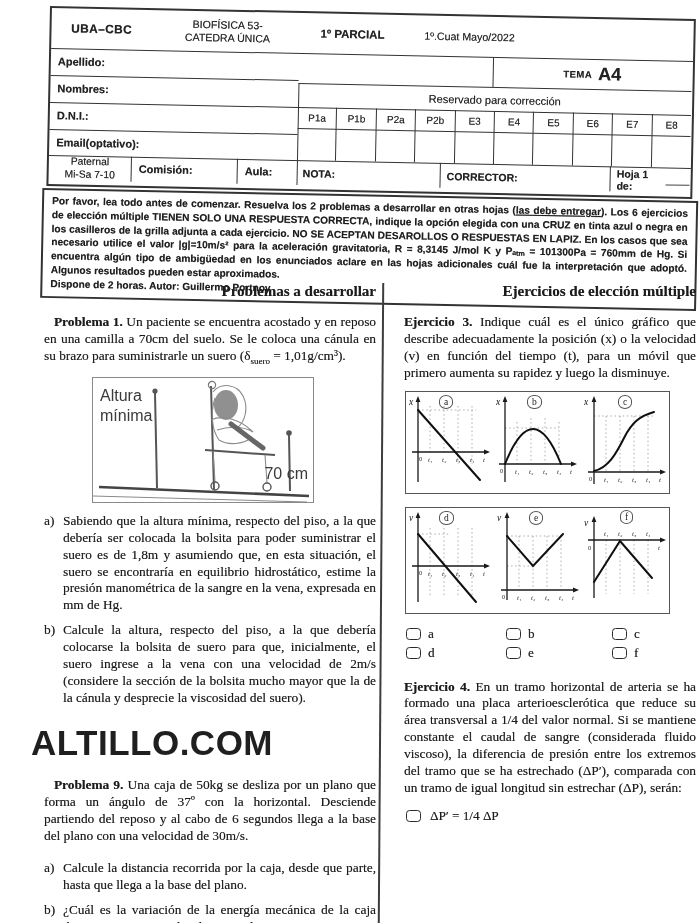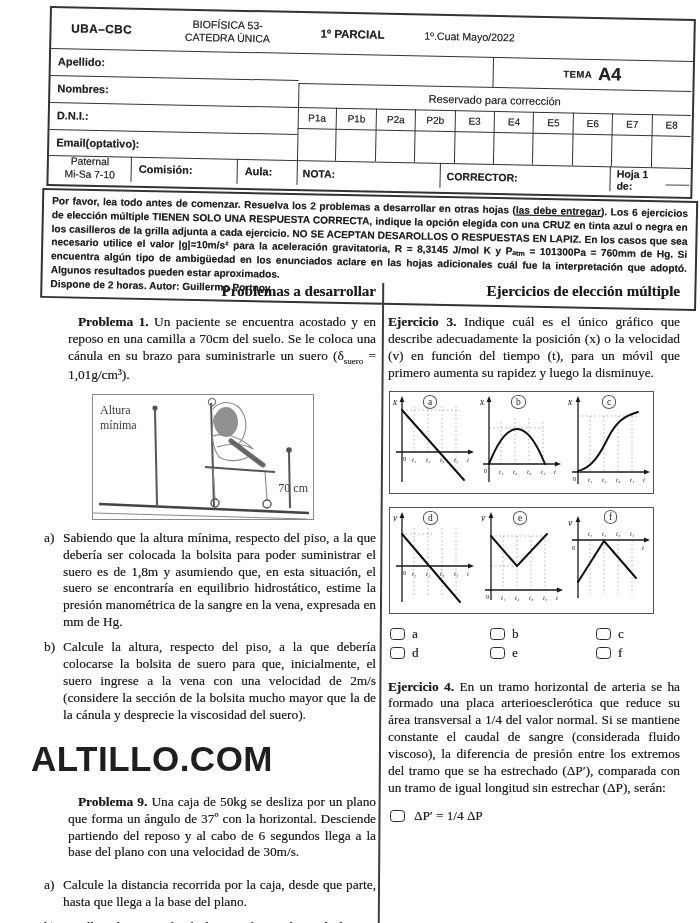--- a/index.html
+++ b/index.html
@@ -42,33 +42,33 @@
   .instr{position:absolute;left:-4px;top:182px;width:636px;border:2px solid #333;background:#fff;
          padding:4px 8px 5px 8px;font-size:10.15px;font-weight:bold;line-height:1.36;text-align:justify;
          color:#1e1e1e;}
   .u{text-decoration:underline;}
 
   
   .divider{position:absolute;left:380px;top:283px;width:1.6px;height:640px;background:#3d3d3d;
            transform:rotate(.4deg);}
   .col{position:absolute;top:282px;font-size:13.3px;line-height:1.27;text-align:justify;color:#1b1b1b;}
   .col-left{left:44px;width:332px;}
-  .col-right{left:388px;width:292px;}
+  .col-right{left:404px;width:292px;}
   .sec-title{font-weight:bold;font-size:15px;margin:0 0 13px 2px;text-align:right;}
   .para{margin:0 0 8px 0;}
-  .indent{text-indent:10px;margin-left:24px;}
+  .indent{text-indent:10px;}
   .blabel{font-weight:bold;}
   .item{position:relative;padding-left:19px;margin-top:8px;}
   .item .marker{position:absolute;left:0;top:0;}
   sub.sb{font-size:9px;}
 
   
   .figure-box{position:relative;margin:10px 0 10px 48px;width:220px;height:124px;
               border:1px solid #8a8a8a;background:#fff;overflow:hidden;}
-  .fig-label{position:absolute;font-family:Liberation Serif, serif;color:#3a3a3a;font-size:12px;
+  .fig-label{position:absolute;font-family:Liberation Sans, sans-serif;color:#3a3a3a;font-size:16px;
              line-height:1.25;text-shadow:none;}
   .lab-altura{left:7px;top:8px;width:58px;}
   .lab-70{right:5px;top:86px;}
 
   
   .watermark{font-family:"Liberation Sans",sans-serif;font-weight:bold;font-size:35px;color:#1f1f1f;
              letter-spacing:.5px;margin:14px 0 12px -13px;text-align:left;text-shadow:none;}
 
   
   .graph-row{position:relative;display:flex;border:1.3px solid #555;background:#fff;width:263px;}

